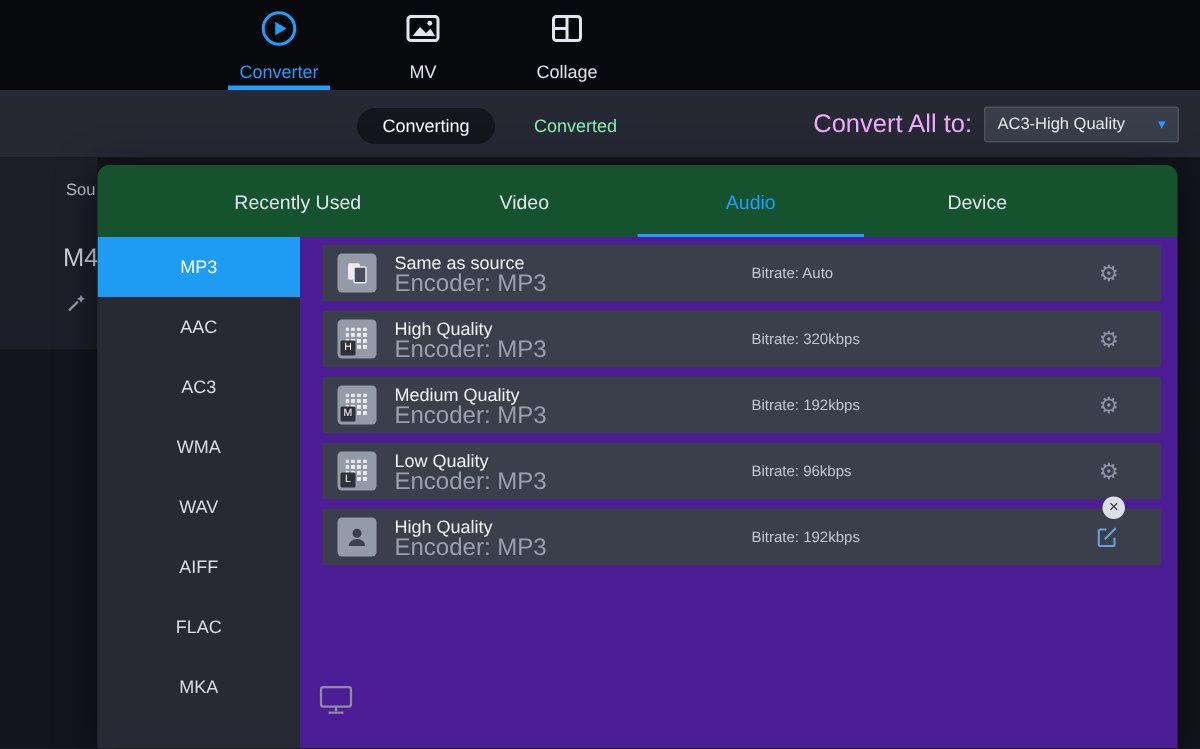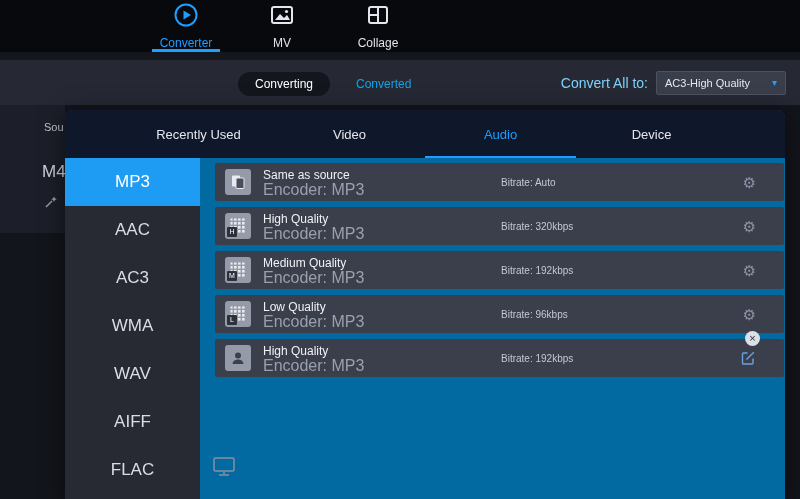--- a/index.html
+++ b/index.html
@@ -1,56 +1,56 @@
 <!DOCTYPE html>
 <html><head>
 <meta charset="utf-8">
 <style>
   * { margin:0; padding:0; box-sizing:border-box; }
   body { background:#14161d; font-family:"Liberation Sans", sans-serif; }
   .app { position:relative; width:800px; height:499px; background:#14161d; overflow:hidden; }
 
   
-  .topbar { position:absolute; top:0; left:0; right:0; height:52px; background:#08090d; }
+  .topbar { position:absolute; top:0; left:0; right:0; height:60px; background:#08090d; }
   .top-tabs { display:flex; gap:24px; padding-left:150px; height:100%; }
   .top-tab { width:72px; display:flex; flex-direction:column; align-items:center; justify-content:center; gap:4px; position:relative; cursor:pointer; }
   .top-tab .t-label { font-size:12px; color:#dfe3ea; }
   .top-tab.active .t-label { color:#1e9fff; }
   .top-tab.active::after { content:""; position:absolute; bottom:0; left:2px; right:2px; height:3px; background:#1e9fff; }
 
   
   .subbar { position:absolute; top:60px; left:0; right:0; height:45px; background:#262934; }
   .sub-tabs { position:absolute; left:238px; top:0; height:48px; display:flex; align-items:center; gap:26px; }
-  .pill { font-size:12px; color:#0ea5e9; cursor:pointer; }
+  .pill { font-size:12px; color:#86efac; cursor:pointer; }
   .pill.active { background:#14161e; color:#ffffff; padding:5px 17px; border-radius:12px; }
   .convert-all { position:absolute; right:14px; top:0; height:45px; display:flex; align-items:center; gap:8px; }
-  .ca-label { font-size:14px; color:#7dd3fc; }
+  .ca-label { font-size:17px; color:#f0abfc; }
   .dropdown { width:130px; height:24px; background:#3a3e4b; border:1px solid #4d5260; border-radius:2px; display:flex; align-items:center; justify-content:space-between; padding:0 8px; font-size:11px; color:#e6e9ef; cursor:pointer; }
   .caret { color:#1e9fff; font-size:10px; }
 
   
   .bg-area { position:absolute; top:105px; left:0; right:0; bottom:0; background:#13151c; }
   .bg-card { position:absolute; top:0; left:0; width:65px; height:128px; background:#1c1f29; }
   .bg-sou { position:absolute; left:44px; top:16px; font-size:11px; color:#c3c7d0; }
   .bg-m4b { position:absolute; left:42px; top:57px; font-size:17px; color:#d0d3db; }
   .bg-wand { position:absolute; left:44px; top:90px; }
 
   
   .panel { position:absolute; left:65px; top:110px; width:720px; height:389px; background:#30333e; border-radius:8px 8px 0 0; box-shadow:0 4px 26px rgba(0,0,0,.55); overflow:hidden; }
-  .panel-tabs { height:48px; display:flex; padding:0 58px; background:#0f172a; }
+  .panel-tabs { height:48px; display:flex; padding:0 58px; background:#14532d; }
   .panel-tab { flex:1; display:flex; align-items:center; justify-content:center; font-size:13px; color:#e4e7ee; cursor:pointer; position:relative; }
   .panel-tab.active { color:#1e9fff; }
   .panel-tab.active::after { content:""; position:absolute; bottom:0; left:0; right:0; height:2px; background:#1e9fff; }
 
   .panel-body { display:flex; height:341px; }
   .format-sidebar { width:135px; background:#272a33; flex:none; }
-  .fmt-item { height:48px; display:flex; align-items:center; justify-content:center; font-size:17px; color:#dadde4; cursor:pointer; }
+  .fmt-item { height:40px; display:flex; align-items:center; justify-content:center; font-size:12px; color:#dadde4; cursor:pointer; }
   .fmt-item.active { background:#1e9bf2; color:#ffffff; }
 
-  .preset-list { flex:1; padding:5px 1px 0 15px; position:relative; background:#0369a1; }
+  .preset-list { flex:1; padding:5px 11px 0 15px; position:relative; background:#4c1d95; }
   .preset-row { height:38px; background:#3b3e4b; margin-bottom:6px; display:flex; align-items:center; padding:0 28px 0 10px; position:relative; border-radius:2px; cursor:pointer; }
   .preset-icon { width:26px; height:26px; border-radius:3px; background:#959aa9; margin-right:12px; display:flex; align-items:center; justify-content:center; flex:none; position:relative; }
   .icon-badge { position:absolute; left:2px; bottom:2px; width:10px; height:10px; background:#2e313c; color:#fff; font-size:7px; line-height:10px; text-align:center; border-radius:1px; }
   .preset-text { width:238px; flex:none; }
   .preset-title { font-size:12px; color:#f0f2f6; line-height:15px; }
   .preset-sub { font-size:16px; color:#9aa0ae; line-height:14px; }
   .preset-bitrate { font-size:10px; color:#c3c8d3; flex:1; }
   .gear-button { margin-left:auto; color:#8c93a6; font-size:15px; cursor:pointer; line-height:1; }
   .edit-button { margin-left:auto; cursor:pointer; display:flex; }
   .close-btn { position:absolute; right:24px; top:-8px; width:15px; height:15px; border-radius:50%; background:#dbe0e8; color:#2b2e38; font-size:11px; line-height:14px; text-align:center; cursor:pointer; }

